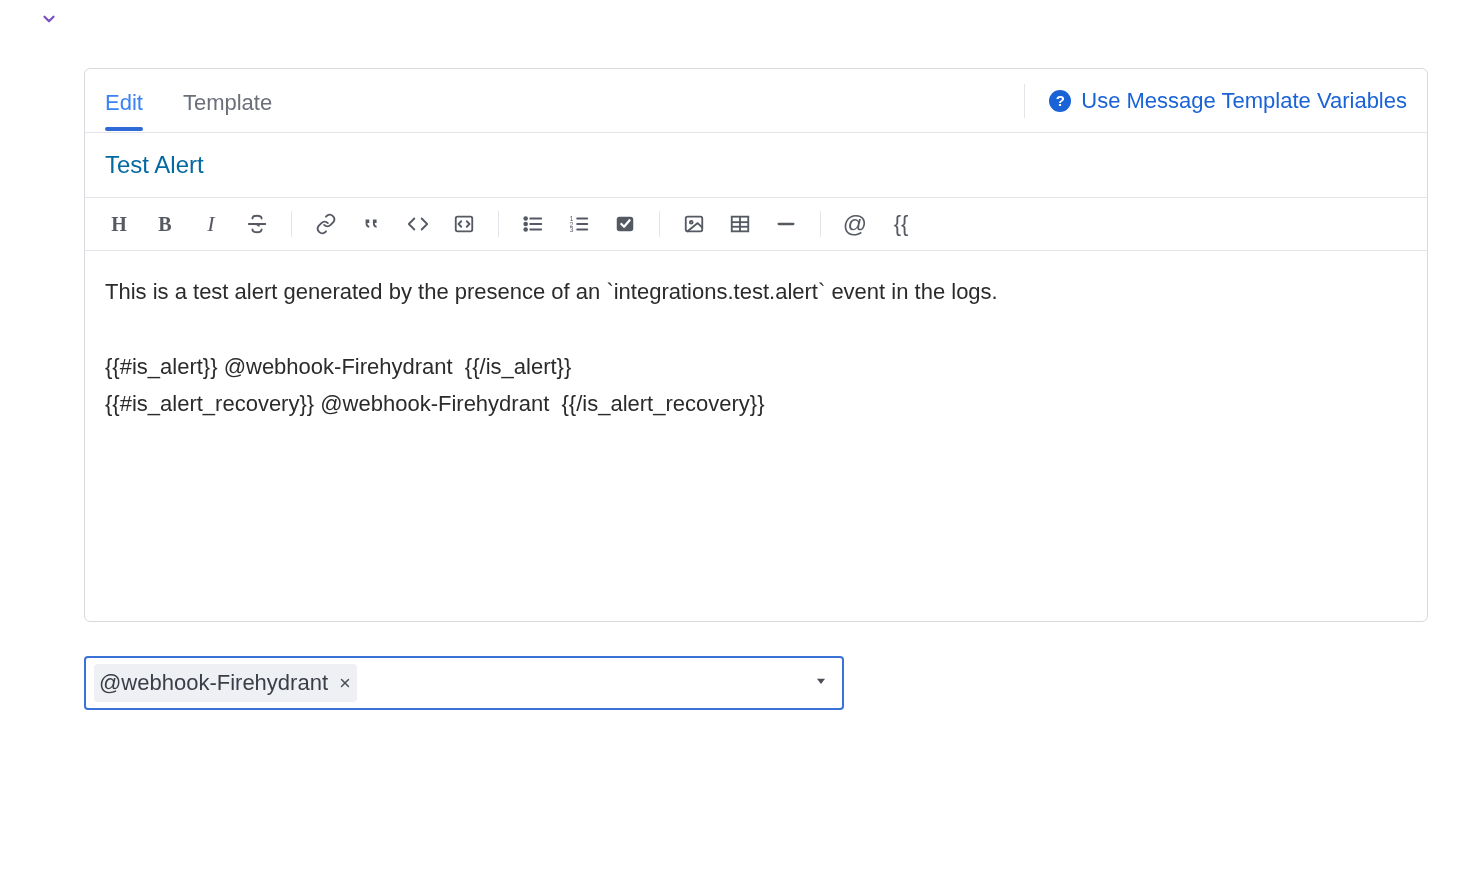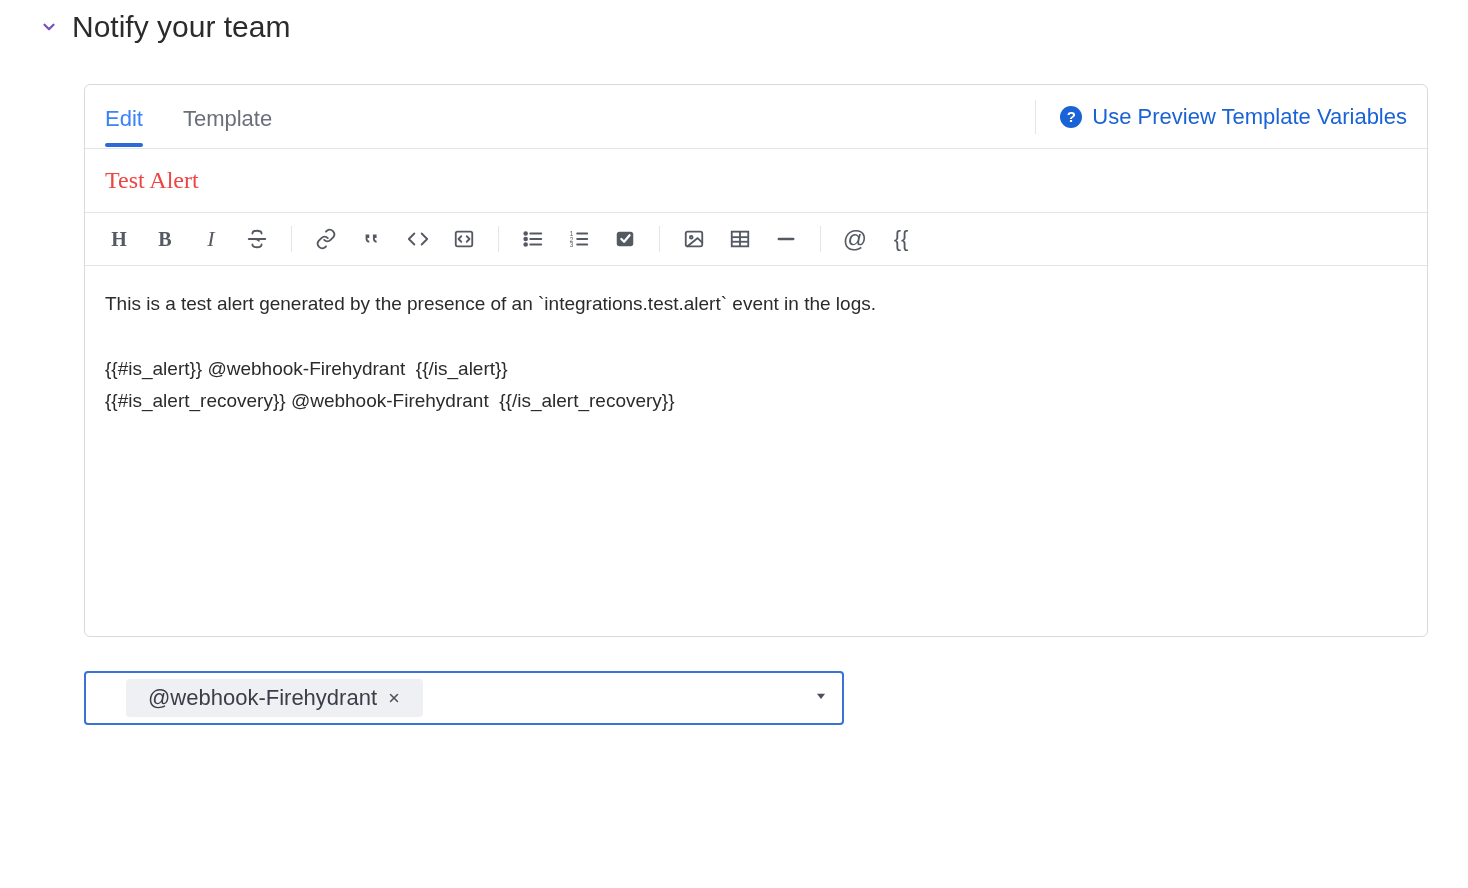--- a/index.html
+++ b/index.html
@@ -88,24 +88,23 @@
     display: flex;
     align-items: center;
     justify-content: center;
   }
   .title-input {
     width: 100%;
     border: none;
     border-bottom: 1px solid #e3e5ea;
     padding: 18px 20px;
     font-size: 24px;
-    color: #ef4444;
+    color: #0369a1;
     outline: none;
     background: transparent;
-    font-family: Liberation Serif, serif;
   }
   .toolbar {
     display: flex;
     align-items: center;
     gap: 18px;
     padding: 12px 20px;
     border-bottom: 1px solid #e3e5ea;
     color: #4a4f59;
   }
   .tb-btn {
@@ -124,21 +123,21 @@
   }
   .tb-btn.heading { font-weight: 700; font-size: 20px; font-family: Georgia, serif; }
   .tb-btn.bold    { font-weight: 800; font-size: 20px; font-family: Georgia, serif; }
   .tb-btn.italic  { font-style: italic; font-size: 22px; font-family: Georgia, serif; font-weight: 500; }
   .tb-btn.at      { font-size: 24px; font-weight: 500; }
   .tb-btn.braces  { font-size: 22px; font-weight: 500; }
   .tb-btn svg { width: 22px; height: 22px; }
   .editor-body {
     padding: 22px 20px;
     min-height: 370px;
-    font-size: 19px;
+    font-size: 22px;
     color: #2b2b2b;
     line-height: 1.7;
     outline: none;
     white-space: pre-wrap;
   }
   .notify-select {
     margin-top: 34px;
     width: 760px;
     border: 2px solid #3a72d8;
     border-radius: 4px;
@@ -147,60 +146,58 @@
     padding: 6px 8px;
     gap: 8px;
     cursor: text;
   }
   .chip {
     display: inline-flex;
     align-items: center;
     gap: 10px;
     background: #eef0f3;
     border-radius: 4px;
-    padding: 6px 22px;
+    padding: 6px 5px;
     font-size: 22px;
     color: #3a3e47;
-    margin-left: 32px;
   }
   .chip .x {
     cursor: pointer;
     color: #4a4f59;
     display: flex;
   }
   .select-spacer { flex: 1; }
   .select-caret { color: #4a4f59; padding: 0 6px; cursor: pointer; }
   .indent { margin-left: 44px; }
 </style>
 </head>
 <body>
 
 <div class="section-header">
   <span class="chevron">
     <svg viewBox="0 0 24 24" fill="none" stroke="currentColor" stroke-width="3" stroke-linecap="round" stroke-linejoin="round">
         <polyline points="6 9 12 15 18 9"></polyline>
       </svg>
   </span>
-  <span class="section-title">Notify your team</span>
 </div>
 
 <div class="indent">
 
   <div class="editor-card">
 
     <div class="tabs-row">
       <div class="tabs">
         <div class="tab active">Edit</div>
         <div class="tab">Template</div>
       </div>
       <div class="tabs-spacer"></div>
       <div class="tabs-divider"></div>
       <div class="template-link">
         <span class="help-icon">?</span>
-        <span>Use Preview Template Variables</span>
+        <span>Use Message Template Variables</span>
       </div>
     </div>
 
     <input class="title-input" type="text" value="Test Alert" style="">
 
     <div class="toolbar">
       <span class="tb-btn heading">H</span>
       <span class="tb-btn bold">B</span>
       <span class="tb-btn italic">I</span>
       <span class="tb-btn">

